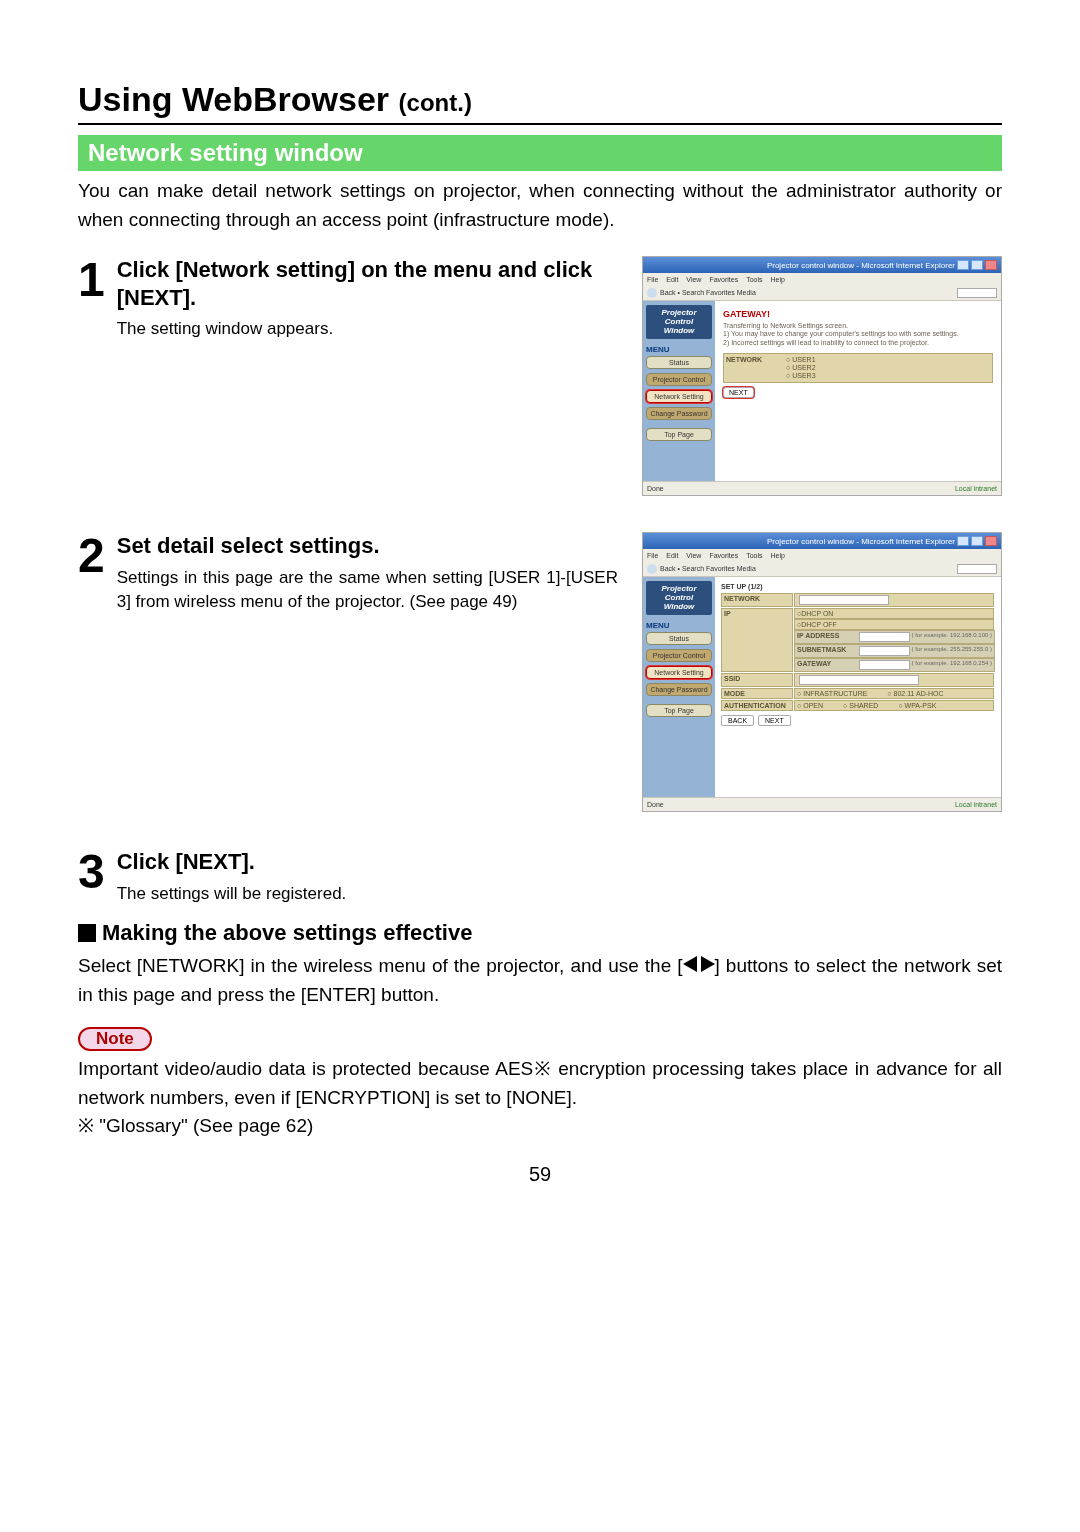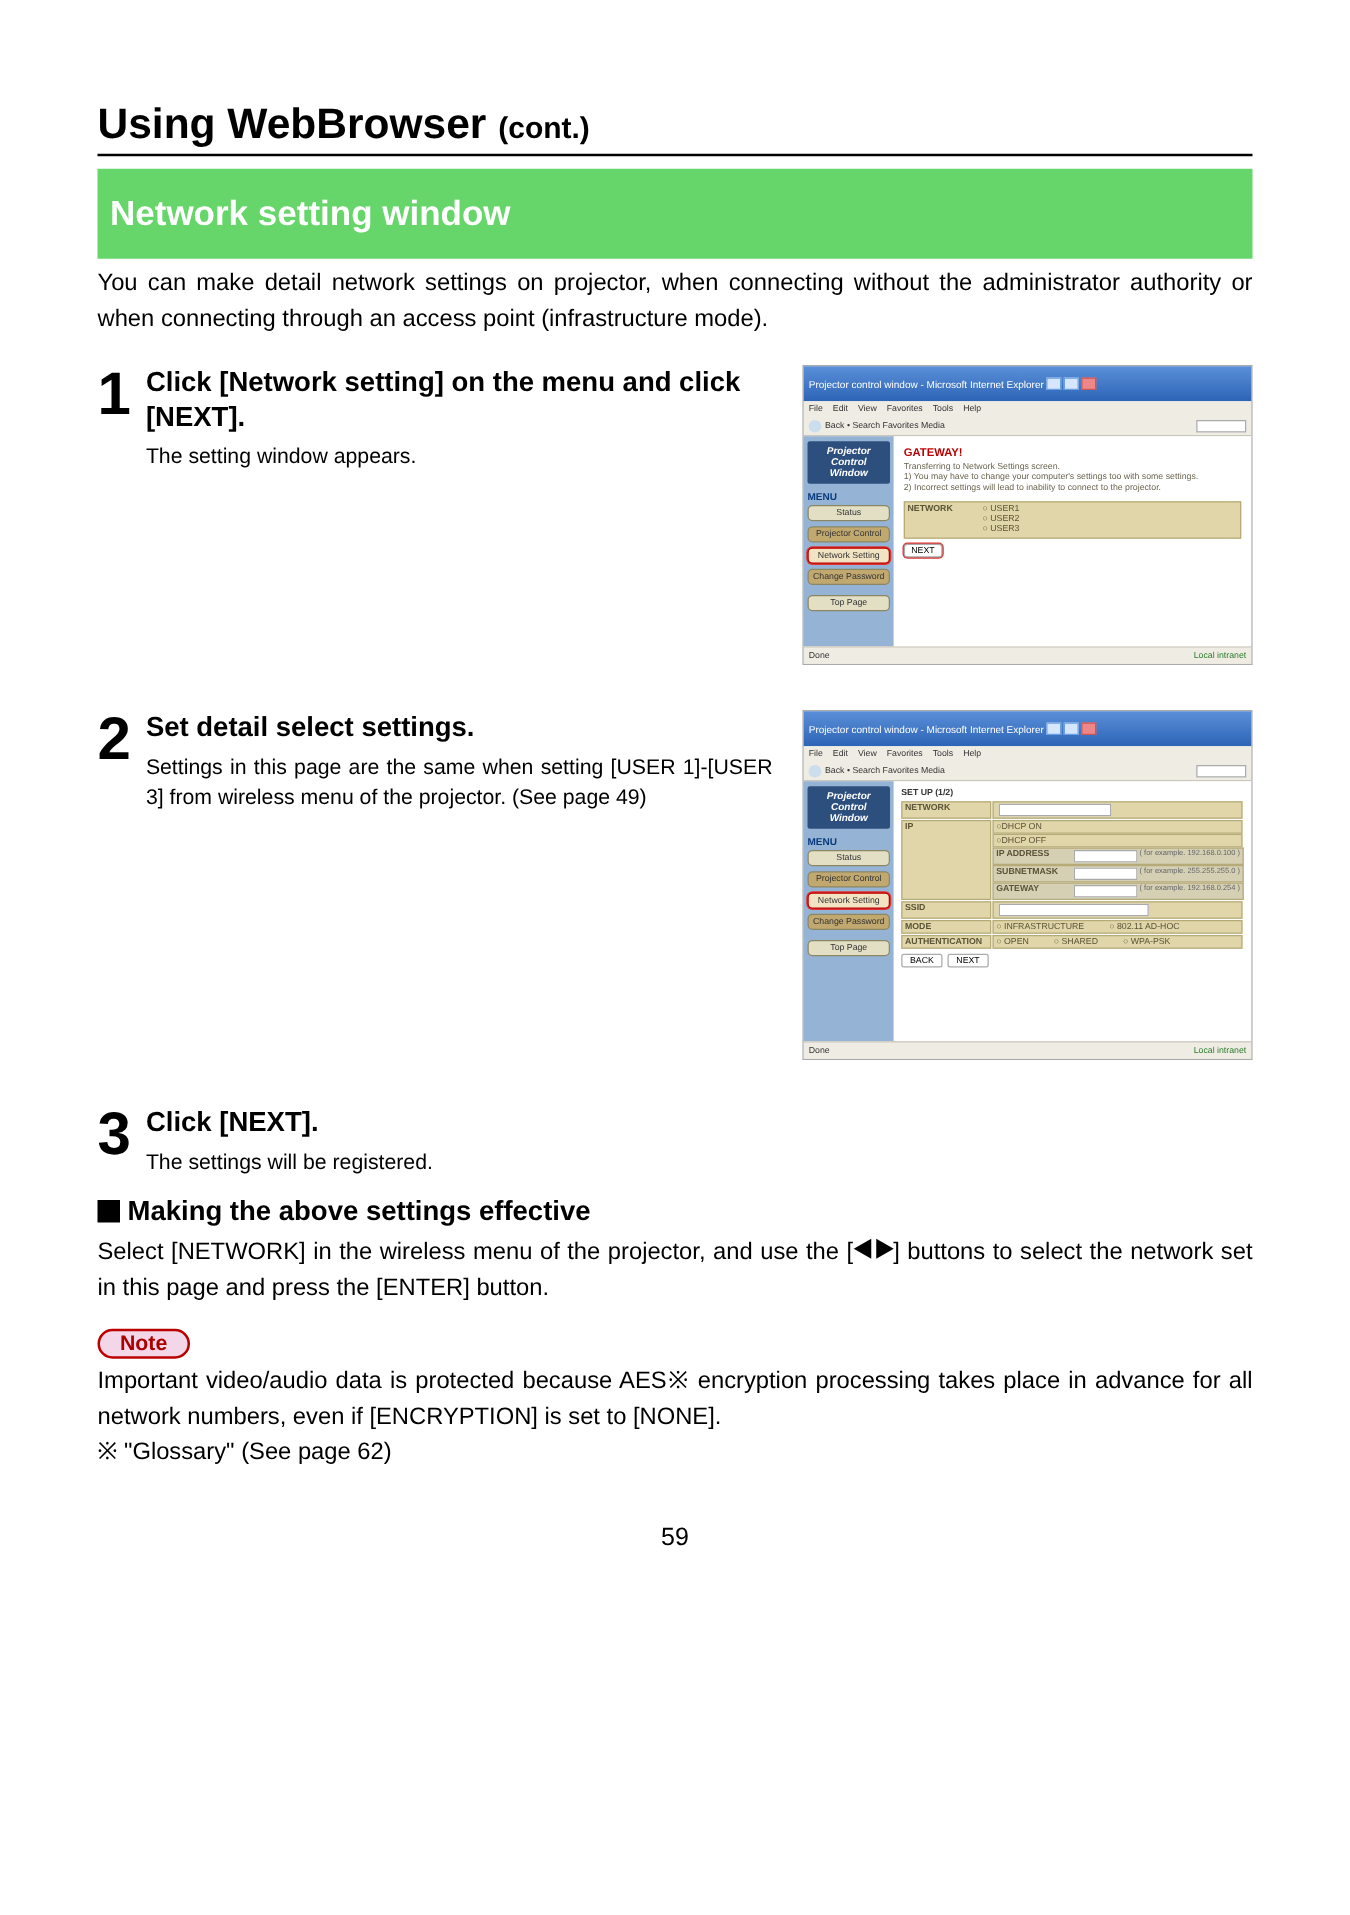--- a/index.html
+++ b/index.html
@@ -23,23 +23,23 @@
   font-weight: bold;
 }
 .hr {
   border: none;
   border-top: 2px solid #000;
   margin-bottom: 10px;
 }
 .section-header {
   background: #66d66a;
   color: #fff;
-  font-size: 28px;
-  font-weight: bold;
-  padding: 20px 10px;
+  font-size: 24px;
+  font-weight: bold;
+  padding: 4px 10px;
   margin-bottom: 6px;
 }
 .intro {
   font-size: 19px;
   line-height: 1.5;
   text-align: justify;
   margin-bottom: 22px;
 }
 .step-row {
   display: flex;
@@ -76,26 +76,26 @@
   margin-left: 24px;
   border: 1px solid #aaa;
   background: #f4f4f2;
   font-size: 8px;
   display: flex;
   flex-direction: column;
 }
 .ss-titlebar {
   background: linear-gradient(#5b8fd8, #2c64b6);
   color: #fff;
-  height: 28px;
+  height: 16px;
   display: flex;
   align-items: center;
   padding: 0 4px;
   font-size: 8px;
-  justify-content: flex-start;
+  justify-content: flex-end;
 }
 .ss-winbtns { display:flex; }
 .ss-winbtn { width:12px; height:10px; background:#d7e6ff; margin-left:2px; border:1px solid #6a9fe0; }
 .ss-winbtn.close { background:#e88; border-color:#c55; }
 .ss-menubar {
   background: #efece4;
   height: 12px;
   display: flex;
   align-items: center;
   padding: 0 4px;
@@ -222,21 +222,21 @@
   border-top:8px solid transparent; border-bottom:8px solid transparent;
 }
 .arrow-left { border-right:14px solid #000; margin-right:4px; }
 .arrow-right { border-left:14px solid #000; }
 .note-chip {
   display:inline-block; background:#f3d6e7;
   border:2px solid #b00; border-radius:12px;
   color:#a00; font-weight:bold; font-size:17px;
   padding:0 16px; margin-top:18px; margin-bottom:4px;
 }
-.pagenum { text-align:center; font-size:20px; margin-top:42px; }
+.pagenum { text-align:center; font-size:20px; margin-top:22px; }
 </style>
 </head>
 <body>
 
 <div class="page">
 
   <div class="title">
     <span>Using WebBrowser</span>
     <span class="cont"> (<span>cont.</span>)</span>
   </div>

